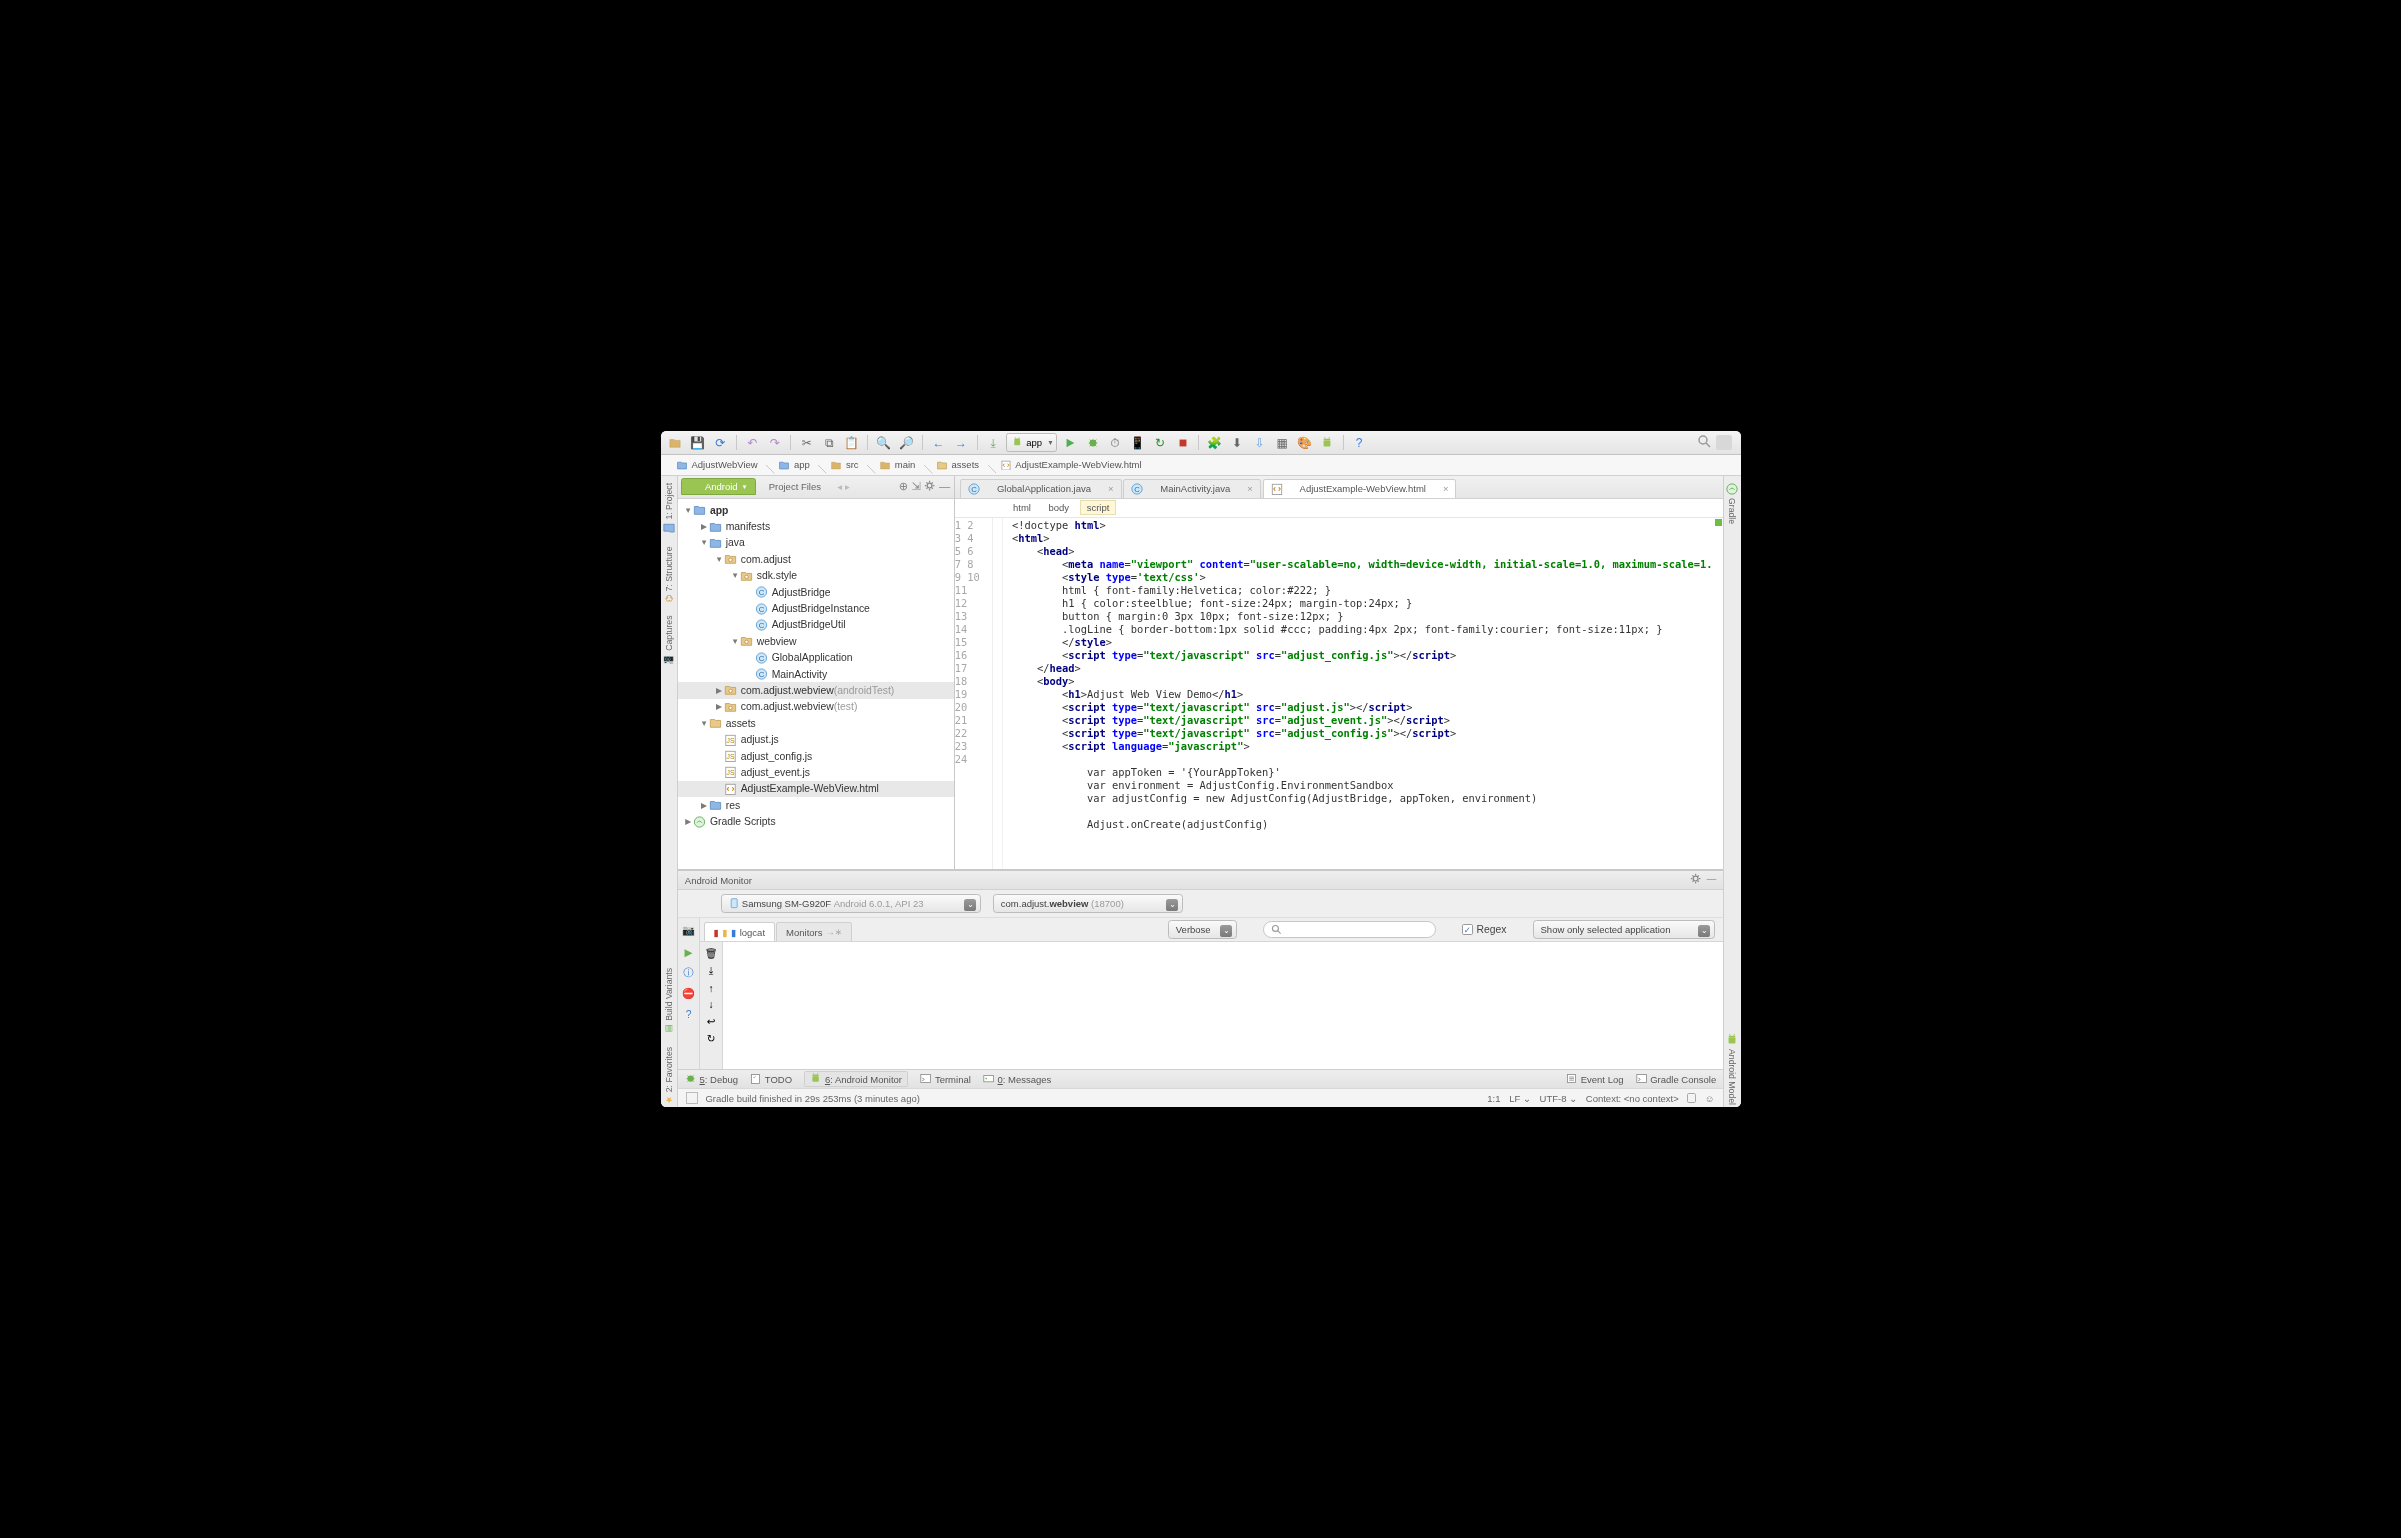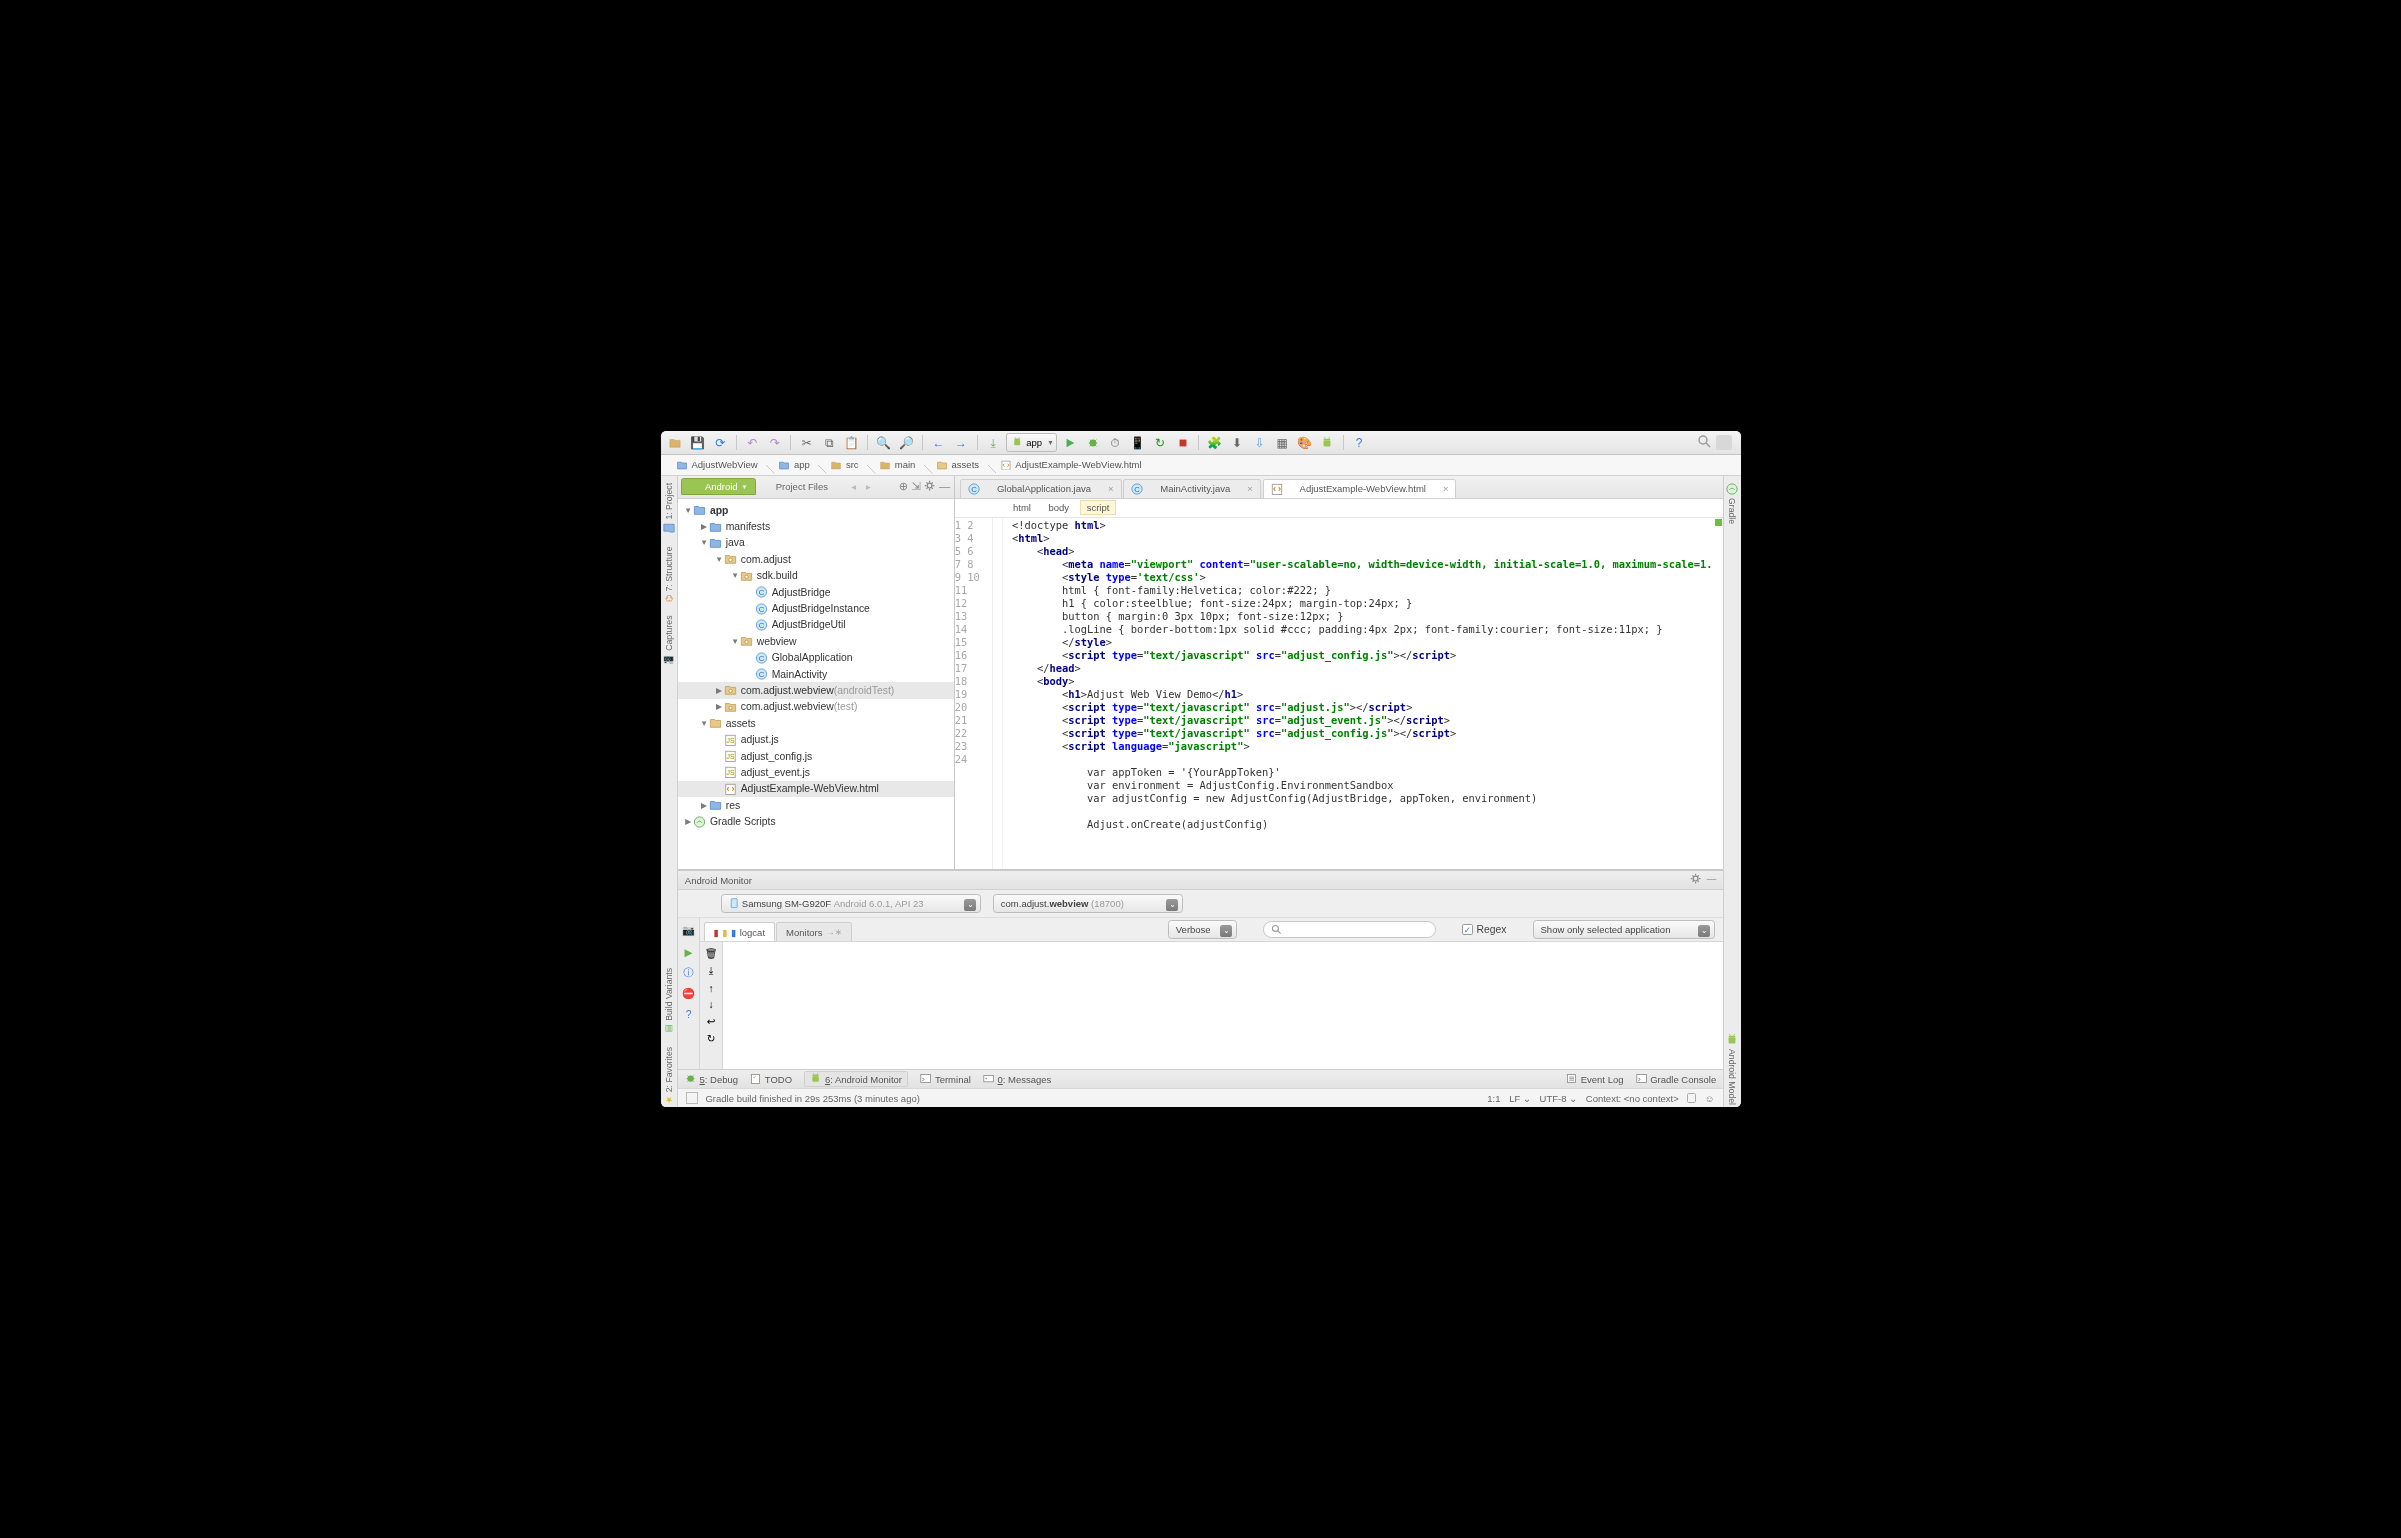--- a/index.html
+++ b/index.html
@@ -97,21 +97,21 @@
   }
   .upper {
     flex:1; display:flex; min-height:0; border-bottom:0.9px solid #c8c8c8;
   }
   
   .project {
     width:277px; background:#fff; border-right:0.9px solid #c8c8c8; display:flex; flex-direction:column;
   }
   .proj-header {
     height:22.5px; background:linear-gradient(#f1f1f1,#e6e6e6); border-bottom:0.9px solid #d2d2d2;
-    display:flex; align-items:center; gap:10px; padding:0 3.5px; font-size:9.5px;
+    display:flex; align-items:center; gap:3px; padding:0 3.5px; font-size:9.5px;
   }
   .proj-tab {
     height:17.3px; padding:0 8.7px; display:flex; align-items:center; gap:3.5px;
     border:0.9px solid transparent; border-radius:2.6px 2.6px 0 0; color:#666;
   }
   .proj-tab.active {
     background:#9bc553; color:#fff; border-color:#7fa940;
   }
   .proj-tab .dropic { font-size:7px; margin-left:1.7px; }
   .proj-tools { margin-left:auto; display:flex; gap:3.5px; color:#888; font-size:11.2px; }
@@ -525,21 +525,21 @@
                   <use href="#ic-package"></use>
                 </svg>
                 <span>com.adjust</span>
               </div>
               <div class="tree-row">
                 <span class="indent" style="width:52px"></span>
                 <span class="tw">▼</span>
                 <svg class="nic" viewBox="0 0 14 14">
                   <use href="#ic-package"></use>
                 </svg>
-                <span>sdk.build</span>
+                <span>sdk.style</span>
               </div>
               <div class="tree-row">
                 <span class="indent" style="width:67px"></span>
                 <span class="tw"></span>
                 <svg class="nic" viewBox="0 0 14 14">
                   <use href="#ic-class"></use>
                 </svg>
                 <span>AdjustBridge</span>
               </div>
               <div class="tree-row">

